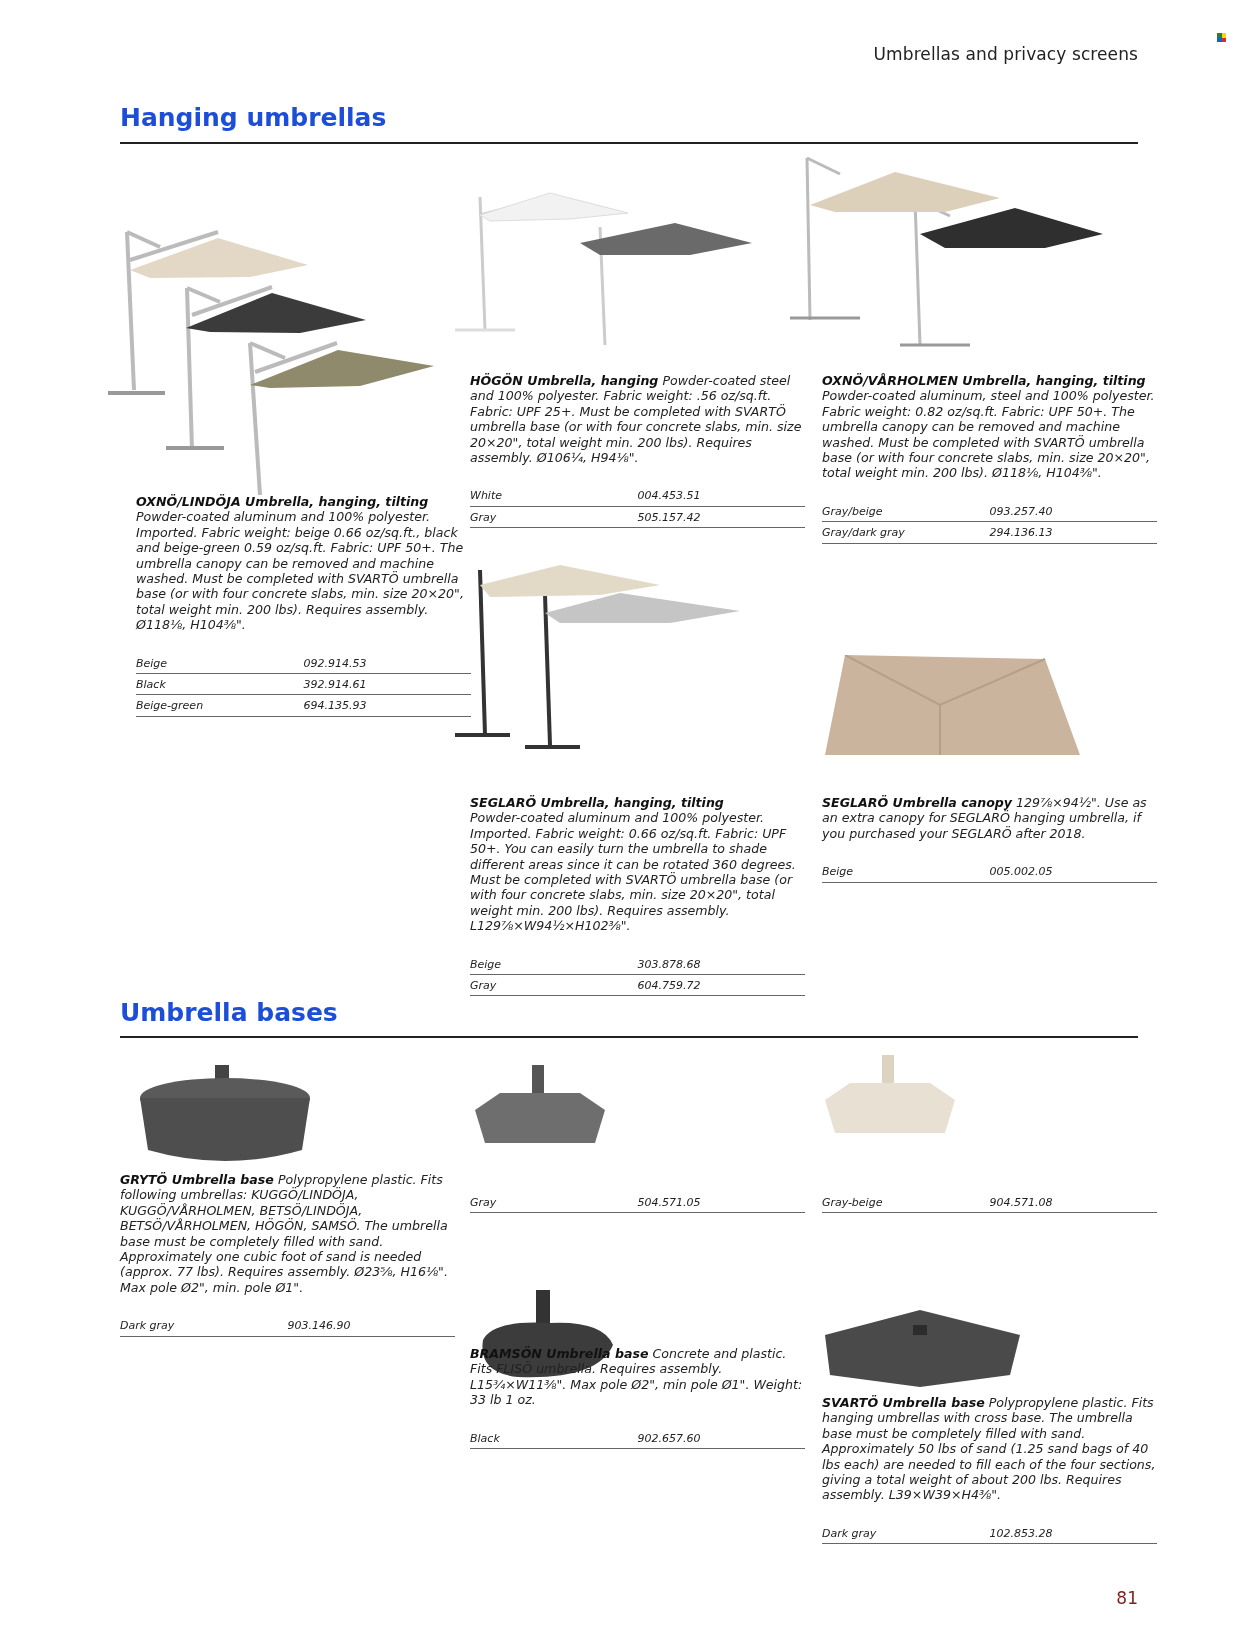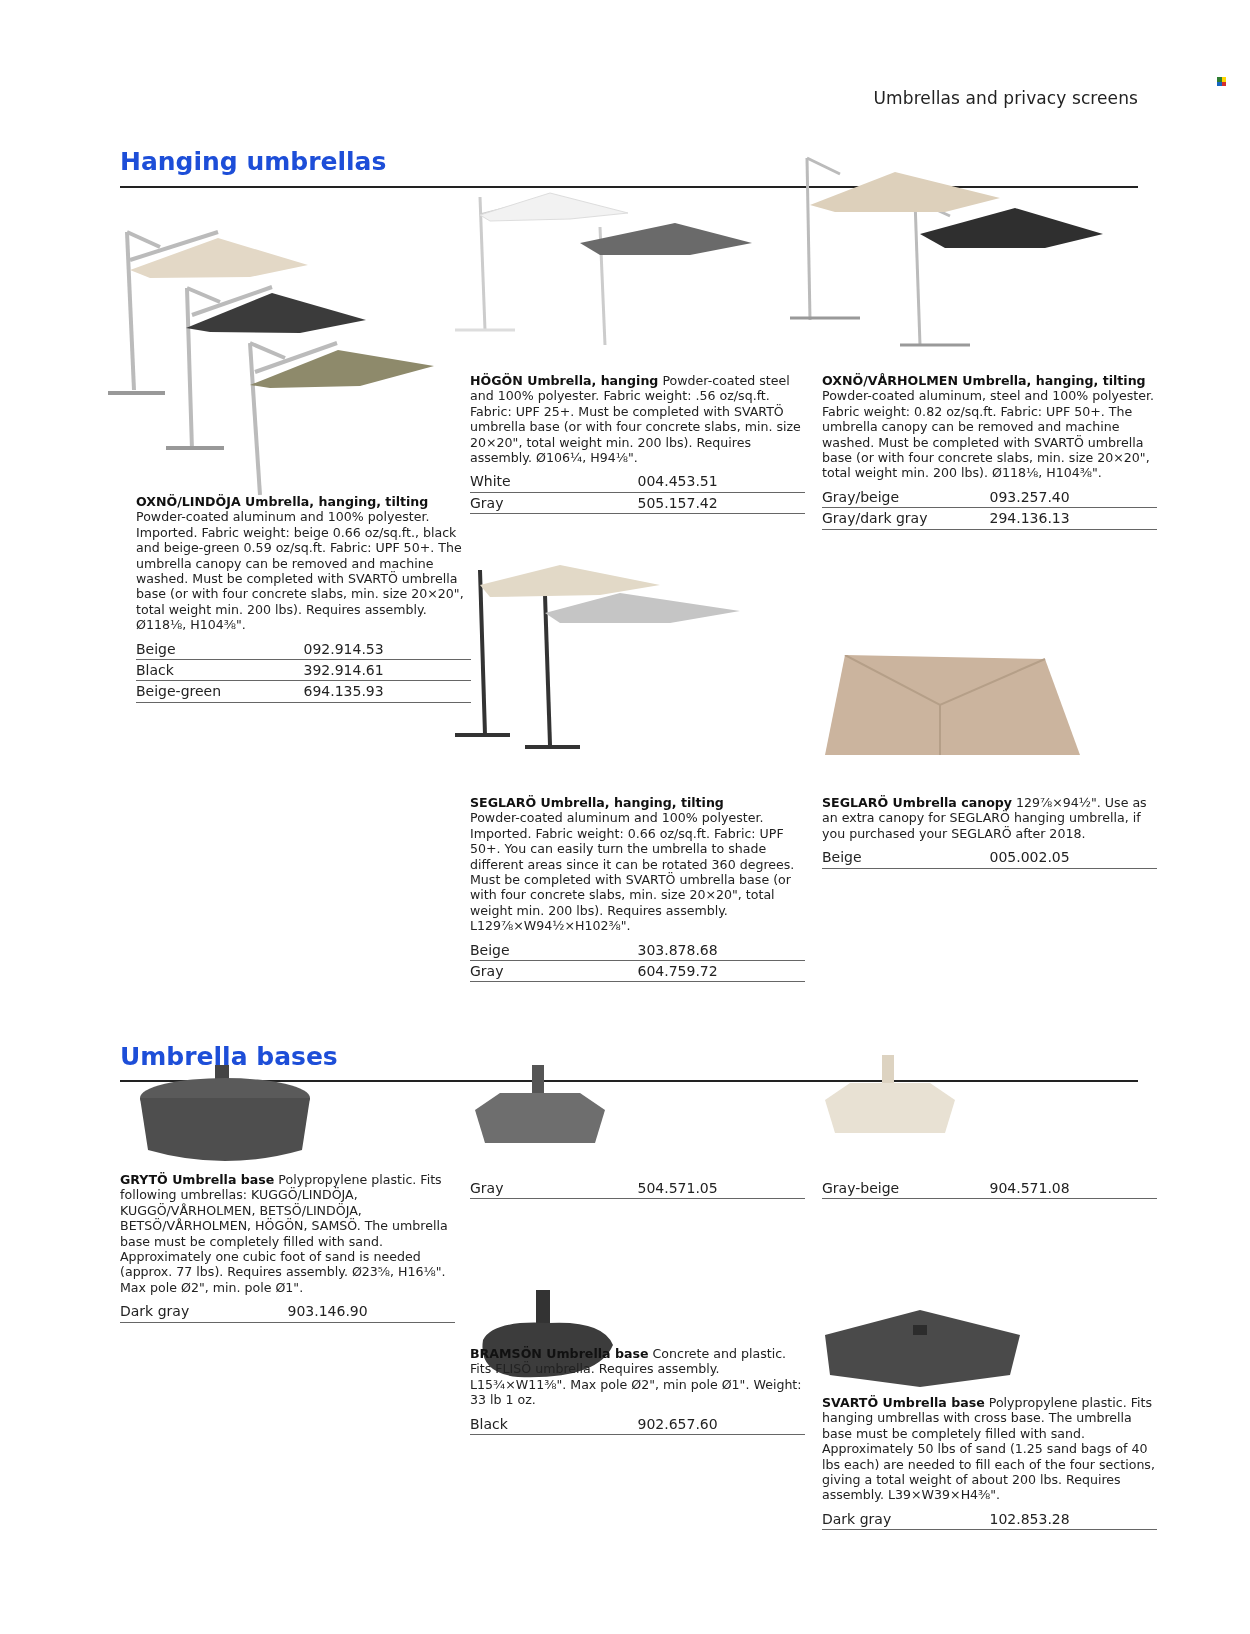--- a/index.html
+++ b/index.html
@@ -1,26 +1,26 @@
 <!DOCTYPE html>
 <html><head>
 <meta charset="utf-8">
 <style>
   html, body { margin: 0; padding: 0; background: #ffffff; }
   body { width: 1250px; height: 1634px; position: relative; overflow: hidden;
          font-family: "DejaVu Sans", sans-serif; color: #222; }
-  .abs { position: absolute; margin-top: 44px; }
+  .abs { position: absolute; }
   .header-title { right: 112px; top: 44px; font-size: 17px; color: #222; letter-spacing: 0.1px; }
   .logo { right: 24px; top: 33px; width: 9px; height: 9px; display: grid; grid-template-columns: 1fr 1fr; }
   .logo span { display: block; width: 4.5px; height: 4.5px; }
   .section-title { left: 120px; font-size: 25px; font-weight: bold; color: #1d4ed8; }
   .section-rule { left: 120px; width: 1018px; height: 2px; background: #222; }
-  .product { position: absolute; width: 335px; font-size: 12.6px; line-height: 15.4px; color: #222; }
+  .product { position: absolute; width: 335px; font-size: 12.6px; line-height: 15.4px; color: #222; font-style: italic; }
   .product .desc b { font-weight: bold; color: #111; }
-  .product table { width: 100%; border-collapse: collapse; margin-top: 6px; font-size: 14px; }
+  .product table { width: 100%; border-collapse: collapse; margin-top: 20px; font-size: 11px; }
   .product td { padding: 3px 0 2px 0; border-bottom: 1.5px solid #666; height: 15px; }
   .product td.code { width: 50%; }
   .page-number { right: 112px; top: 1588px; font-size: 17px; color: #7f1d1d; }
   svg.img { position: absolute; }
 </style>
 </head>
 <body>
 
 <div class="abs header-title">Umbrellas and privacy screens</div>
 <div class="abs logo">

